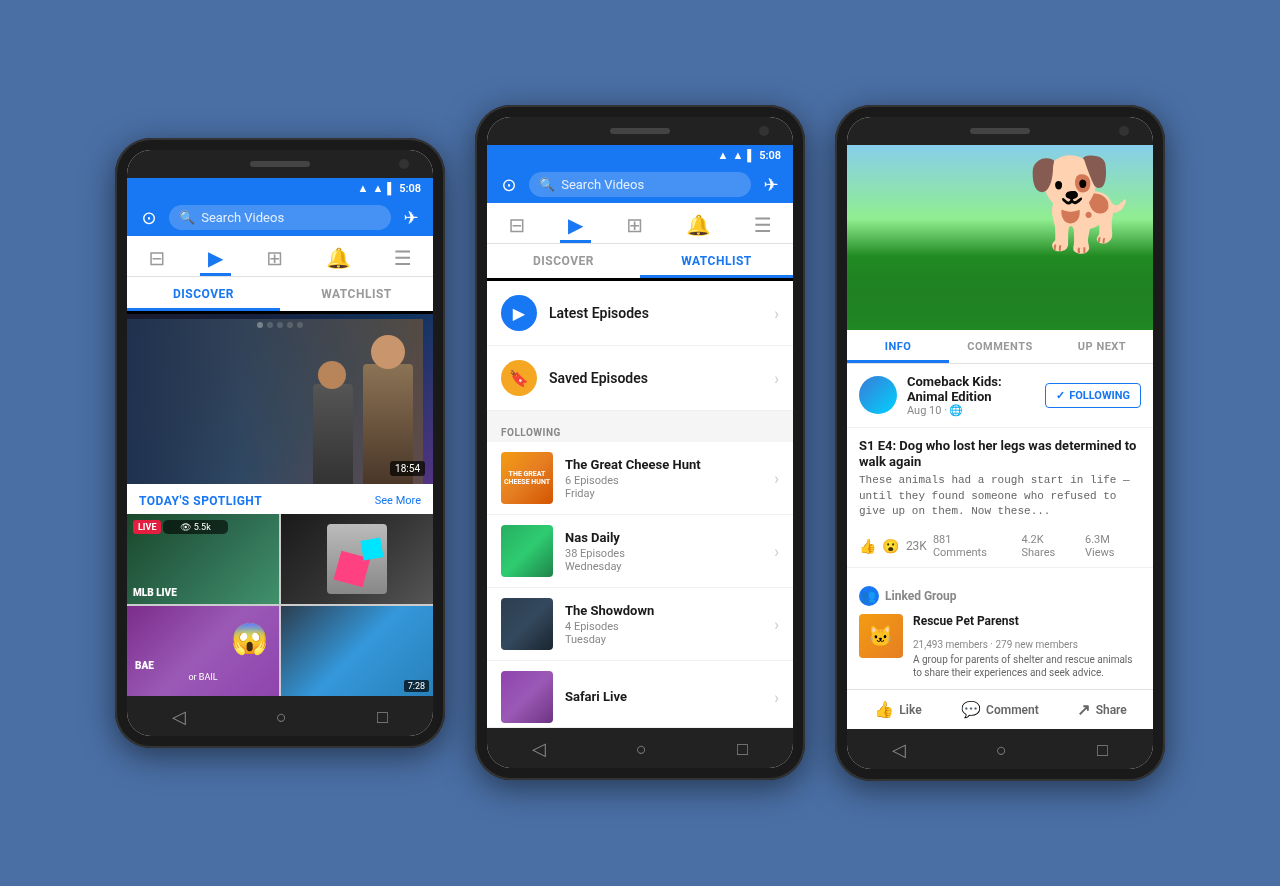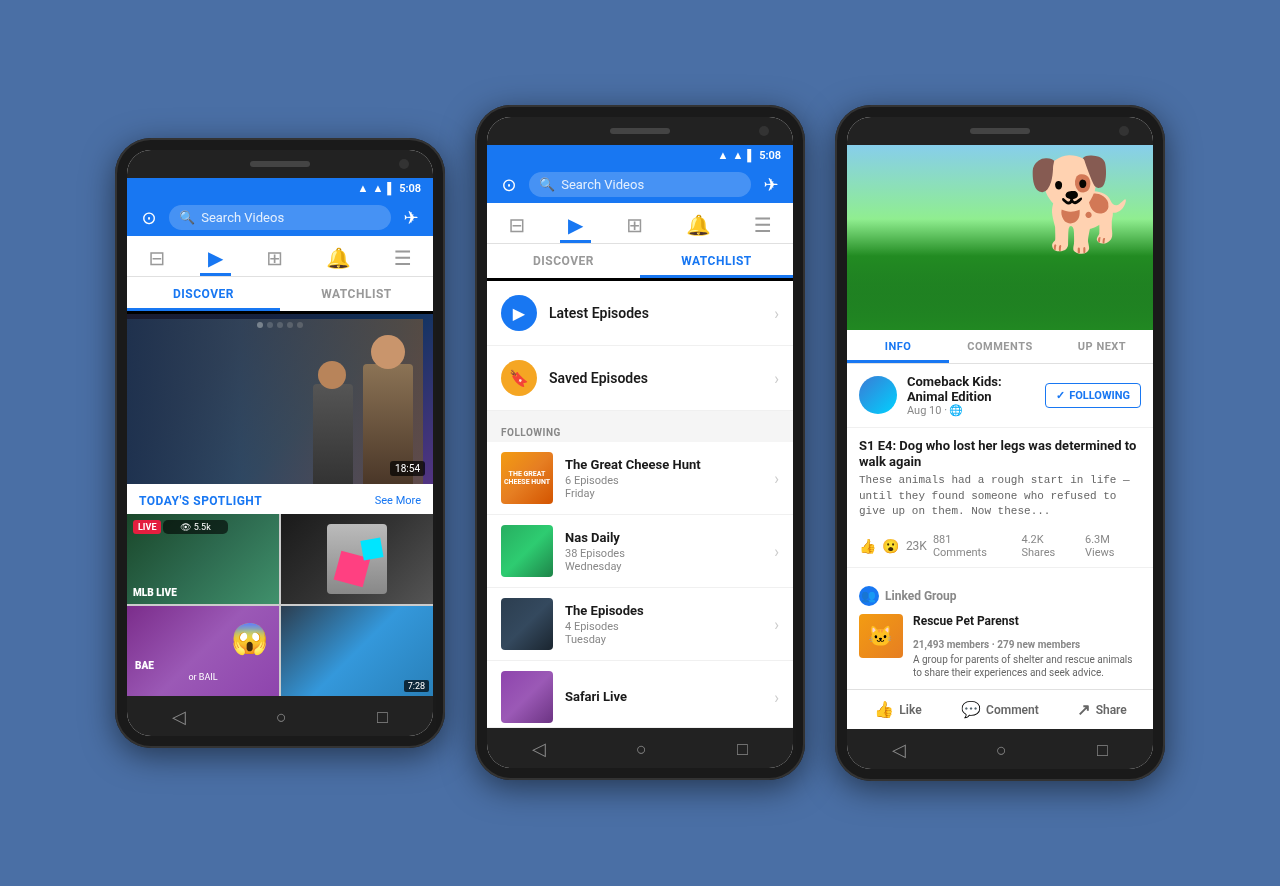--- a/index.html
+++ b/index.html
@@ -571,21 +571,20 @@
     }
     .group-info .group-name {
       font-size: 12px;
       font-weight: 700;
       color: #1a1a1a;
     }
     .group-members {
       font-size: 10px;
       color: #888;
       margin-top: 11px;
-      font-weight: bold;
     }
     .group-desc {
       font-size: 10px;
       color: #666;
       margin-top: 3px;
       line-height: 1.3;
     }
 
     .action-bar {
       display: flex;
@@ -788,21 +787,21 @@
             <div class="show-day">Wednesday</div>
           </div>
           <span class="chevron">›</span>
         </div>
 
         <div class="show-item">
           <div class="show-thumbnail">
             <div class="thumb-showdown"></div>
           </div>
           <div class="show-info">
-            <div class="show-name">The Episodes</div>
+            <div class="show-name">The Showdown</div>
             <div class="show-episodes">4 Episodes</div>
             <div class="show-day">Tuesday</div>
           </div>
           <span class="chevron">›</span>
         </div>
 
         <div class="show-item" style="padding-bottom:4px;">
           <div class="show-thumbnail">
             <div class="thumb-safari"></div>
           </div>

